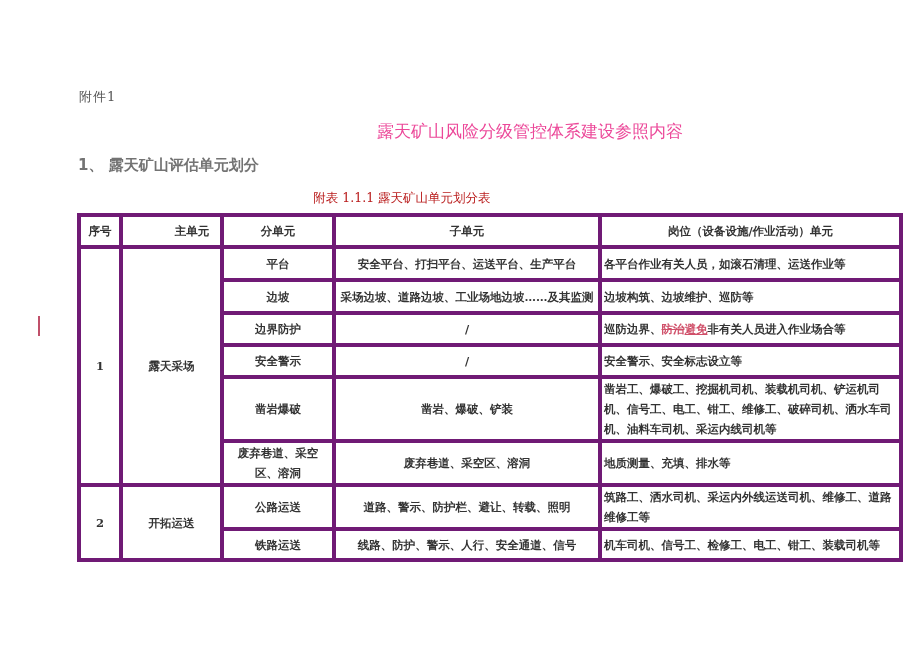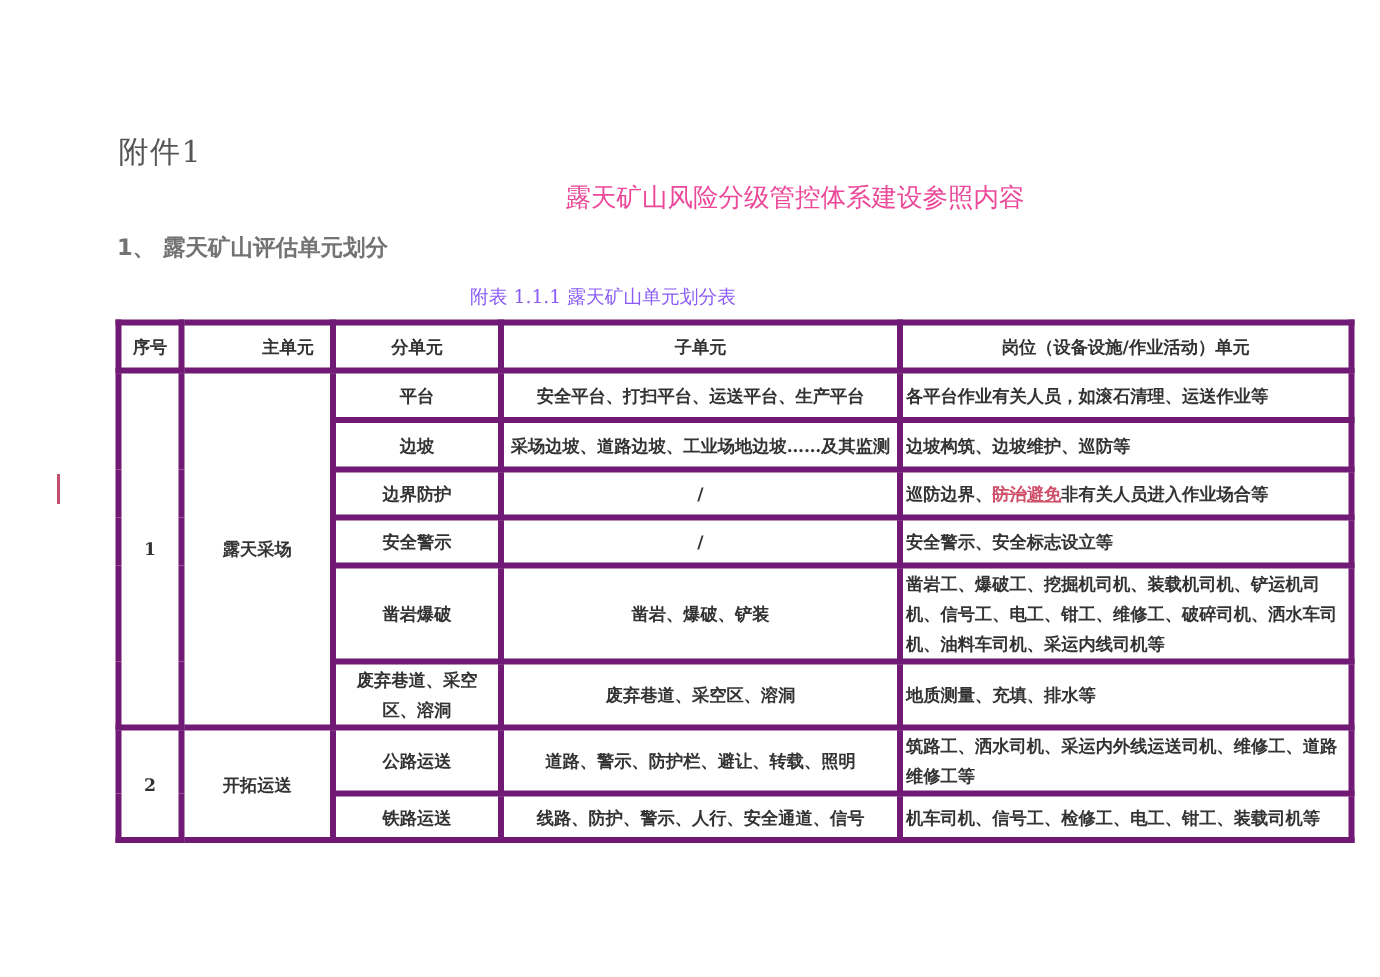--- a/index.html
+++ b/index.html
@@ -1,23 +1,23 @@
 <!DOCTYPE html>
 <html><head>
 <meta charset="utf-8">
 <style>
   html, body { margin:0; padding:0; background:#ffffff; }
   body { width:920px; height:651px; position:relative; overflow:hidden;
          font-family:"DejaVu Serif", "Liberation Serif", serif; color:#333; }
-  .attach { position:absolute; left:79px; top:88px; font-size:20px; color:#555; letter-spacing:1px; }
+  .attach { position:absolute; left:79px; top:88px; font-size:13px; color:#555; letter-spacing:1px; }
   .title { position:absolute; left:0; width:920px; top:120px; text-align:center; font-size:17px;
            color:#ec4899; font-family:"DejaVu Sans", "Liberation Sans", sans-serif; padding-left:140px; box-sizing:border-box; }
   .section { position:absolute; left:78px; top:156px; font-size:15px; font-weight:bold; color:#737373;
              font-family:"DejaVu Sans", "Liberation Sans", sans-serif; }
-  .caption { position:absolute; left:0; width:744px; top:190px; text-align:center; font-size:12.5px; color:#8b5cf6;
+  .caption { position:absolute; left:0; width:744px; top:190px; text-align:center; font-size:12.5px; color:#b91c1c;
              padding-left:60px; box-sizing:border-box; }
   .changebar { position:absolute; left:38px; top:316px; width:2px; height:20px; background:#c0506a; }
   table { position:absolute; left:77px; top:213px; border-collapse:collapse; font-size:11.5px; color:#333; }
   td, th { border:4px solid #701a75; padding:0 3px; font-weight:bold; line-height:20px; }
   th { text-align:center; }
   .c { text-align:center; }
   .l { text-align:left; padding-left:2px;margin-left:11px; }
   .c1 { width:32px; } .c2 { width:50px;padding-left:44px; } .c3 { width:102px; } .c4 { width:256px; } .c5 { width:291px; }
   .del { color:#d0506a; text-decoration:line-through; }
   .ins { color:#d0506a; text-decoration:underline; }

